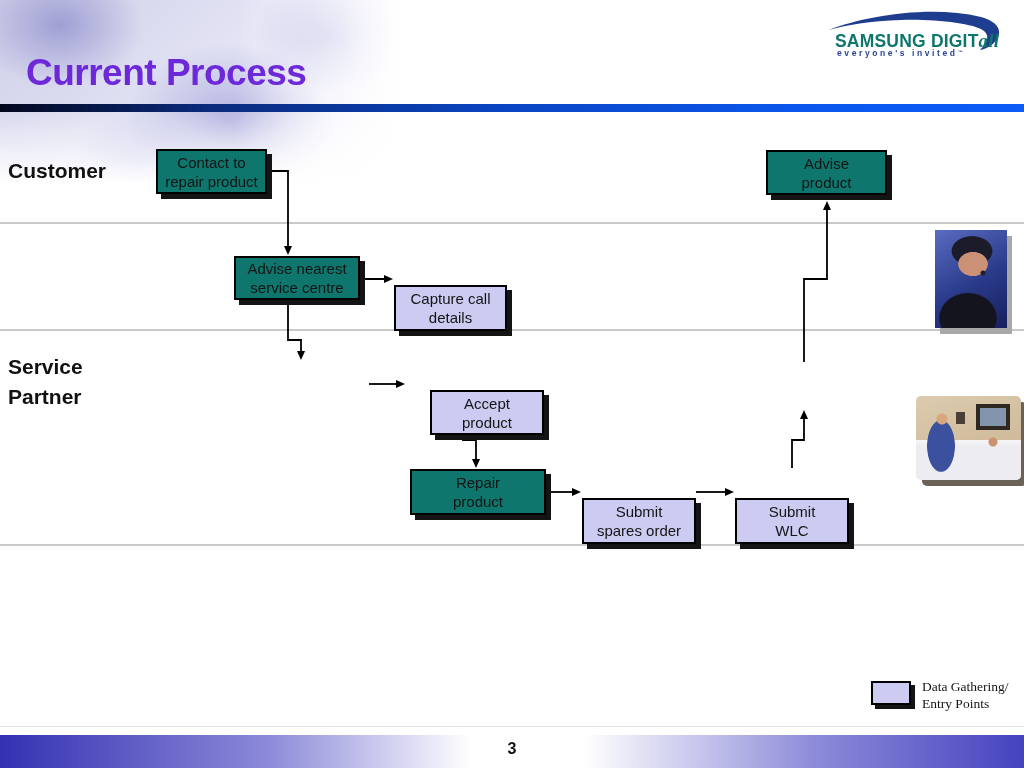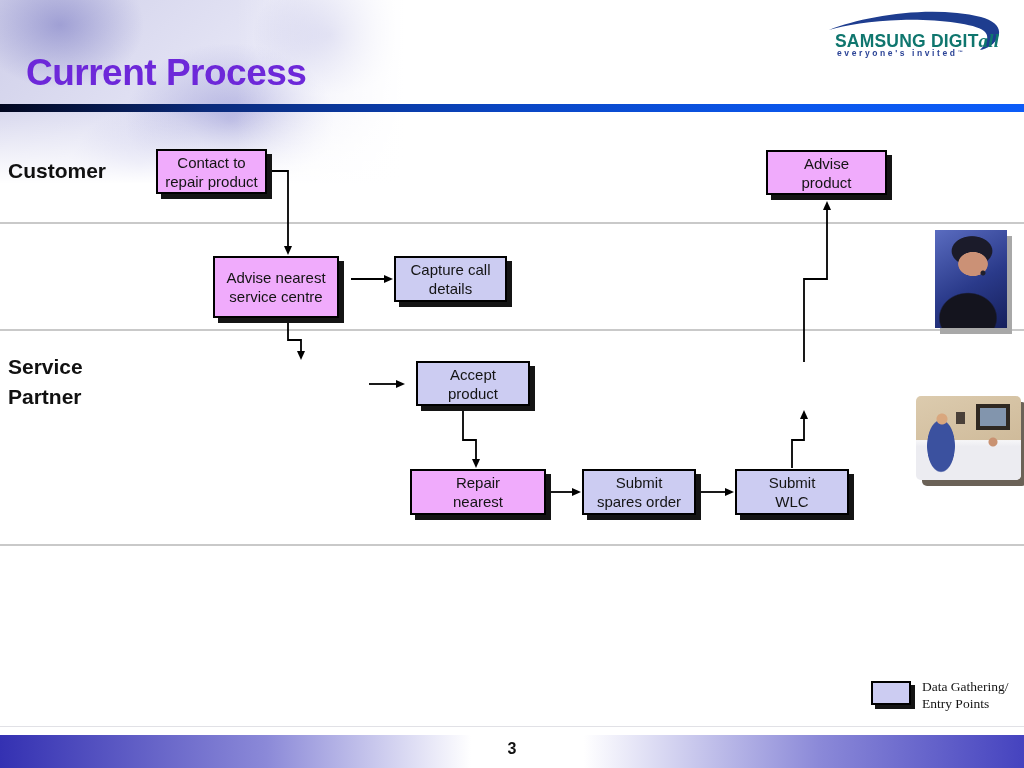--- a/index.html
+++ b/index.html
@@ -41,26 +41,26 @@
   }
   .logo .tm{font-size:5px;letter-spacing:0;vertical-align:2px;}
   
   .lane-divider{position:absolute;left:0;width:1024px;height:2px;background:#c9c9c9;}
   .lane-label{
     position:absolute;left:8px;font-size:21px;font-weight:bold;line-height:30px;
     white-space:pre-line;color:#111;
   }
   
   .fbox{
-    position:absolute;box-sizing:border-box;border:2px solid #000;background:#f0abfc;
+    position:absolute;box-sizing:border-box;border:2px solid #000;background:#0f766e;
     box-shadow:5px 5px 0 0 #141414;
     display:flex;align-items:center;justify-content:center;text-align:center;
     font-size:15px;line-height:19px;white-space:pre-line;
   }
-  .fbox.data{background:#ccccf2;}
+  .fbox.data{background:#ccccf2;margin-top:29px;}
   
   .connectors{position:absolute;left:0;top:0;pointer-events:none;}
   .connectors path{fill:none;stroke:#000;stroke-width:1.8px;}
   .connectors polygon{fill:#000;stroke:none;}
   
   .photo{position:absolute;}
   .photo-callcentre{
     left:935px;top:230px;width:72px;height:98px;
     box-shadow:5px 6px 0 0 #a8a8a8;
     background:
@@ -148,28 +148,28 @@
     <path d="M792,468 L792,440 L804,440 L804,419"></path>
     <polygon points="804,410 800,419 808,419"></polygon>
     <path d="M804,362 L804,279 L827,279 L827,210"></path>
     <polygon points="827,201 823,210 831,210"></polygon>
   </svg>
 
   <div class="fbox" style="left:156px;top:149px;width:111px;height:45px">Contact to
 repair product</div>
   <div class="fbox" style="left:766px;top:150px;width:121px;height:45px">Advise
 product</div>
-  <div class="fbox" style="left:213px;top:256px;width:126px;height:62px">Advise nearest
+  <div class="fbox" style="left:234px;top:256px;width:126px;height:44px">Advise nearest
 service centre</div>
   <div class="fbox data" style="left:394px;top:256px;width:113px;height:46px">Capture call
 details</div>
-  <div class="fbox data" style="left:416px;top:361px;width:114px;height:45px">Accept
+  <div class="fbox data" style="left:430px;top:361px;width:114px;height:45px">Accept
 product</div>
   <div class="fbox" style="left:410px;top:469px;width:136px;height:46px">Repair
-nearest</div>
+product</div>
   <div class="fbox data" style="left:582px;top:469px;width:114px;height:46px">Submit
 spares order</div>
   <div class="fbox data" style="left:735px;top:469px;width:114px;height:46px">Submit
 WLC</div>
 
   <div class="photo photo-callcentre"></div>
   <div class="photo photo-counter"></div>
 
   <div class="legend-swatch"></div>
   <div class="legend-text">Data Gathering/

